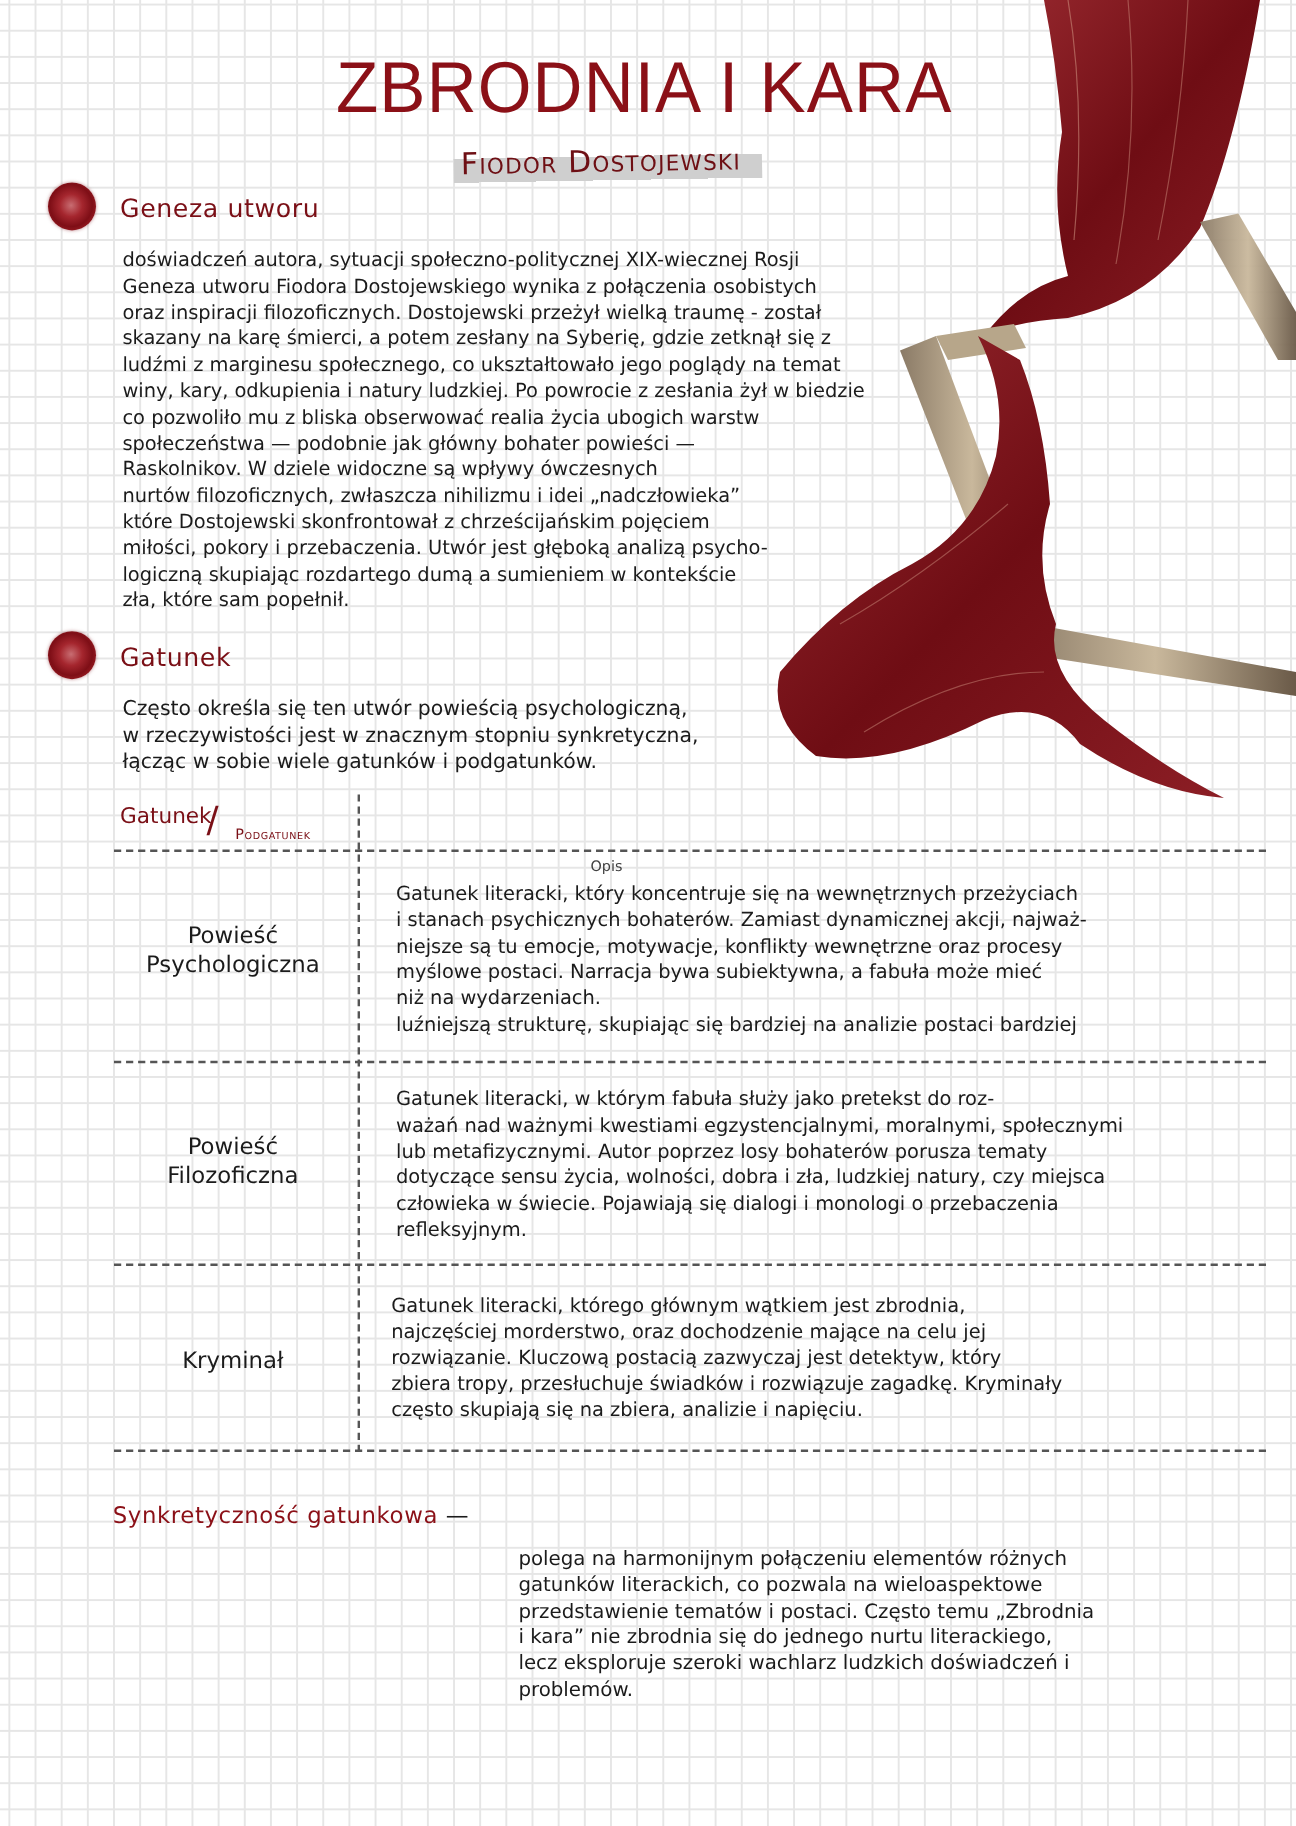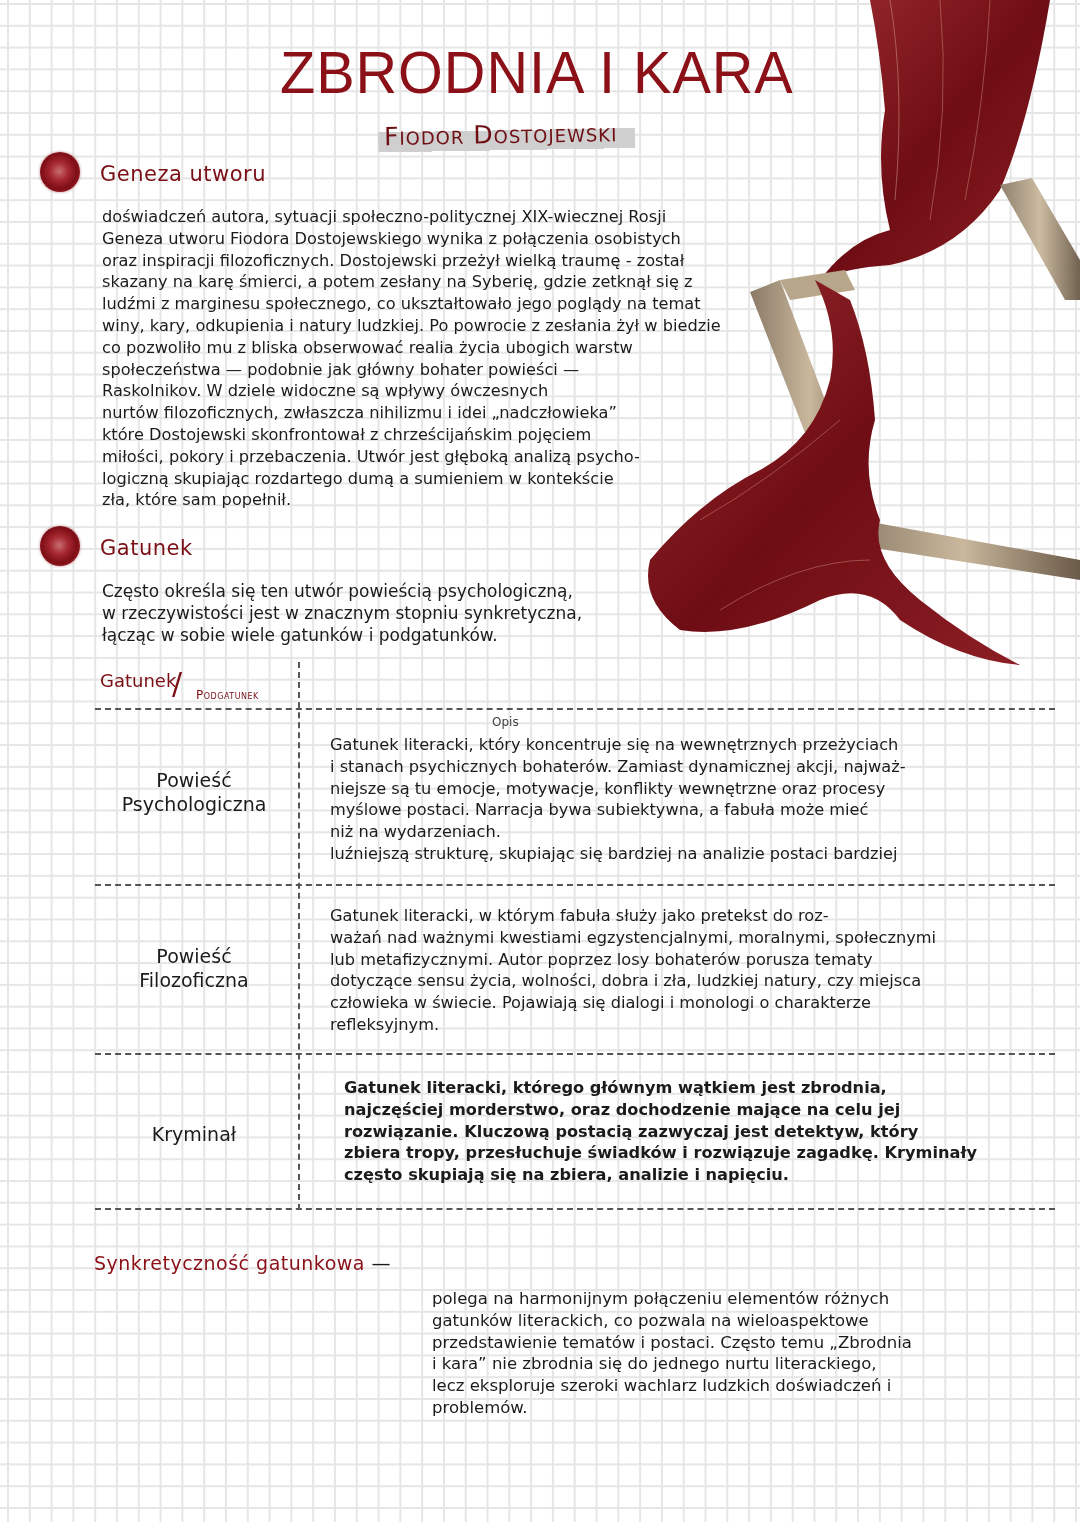--- a/index.html
+++ b/index.html
@@ -138,28 +138,28 @@
 
 <div class="abs genre-name" style="left:94px; top:944px;">
   <div>Powieść</div>
   <div>Filozoficzna</div>
 </div>
 <div class="abs body-text desc" style="left:330px; top:905px;">
   <div>Gatunek literacki, w którym fabuła służy jako pretekst do roz-</div>
   <div>ważań nad ważnymi kwestiami egzystencjalnymi, moralnymi, społecznymi</div>
   <div>lub metafizycznymi. Autor poprzez losy bohaterów porusza tematy</div>
   <div>dotyczące sensu życia, wolności, dobra i zła, ludzkiej natury, czy miejsca</div>
-  <div>człowieka w świecie. Pojawiają się dialogi i monologi o charakterze</div>
+  <div>człowieka w świecie. Pojawiają się dialogi i monologi o przebaczenia</div>
   <div>refleksyjnym.</div>
 </div>
 
 <div class="abs genre-name" style="left:94px; top:1122px;">
   <div>Kryminał</div>
 </div>
-<div class="abs body-text desc" style="left:344px; top:1077px;font-weight:bold;">
+<div class="abs body-text desc" style="left:326px; top:1077px;">
   <div>Gatunek literacki, którego głównym wątkiem jest zbrodnia,</div>
   <div>najczęściej morderstwo, oraz dochodzenie mające na celu jej</div>
   <div>rozwiązanie. Kluczową postacią zazwyczaj jest detektyw, który</div>
   <div>zbiera tropy, przesłuchuje świadków i rozwiązuje zagadkę. Kryminały</div>
   <div>często skupiają się na zbiera, analizie i napięciu.</div>
 </div>
 
 <div class="abs synk-label" style="left:94px; top:1252px;">
   <span>Synkretyczność gatunkowa</span>
   <span style="color:#1b1b1b;">—</span>

